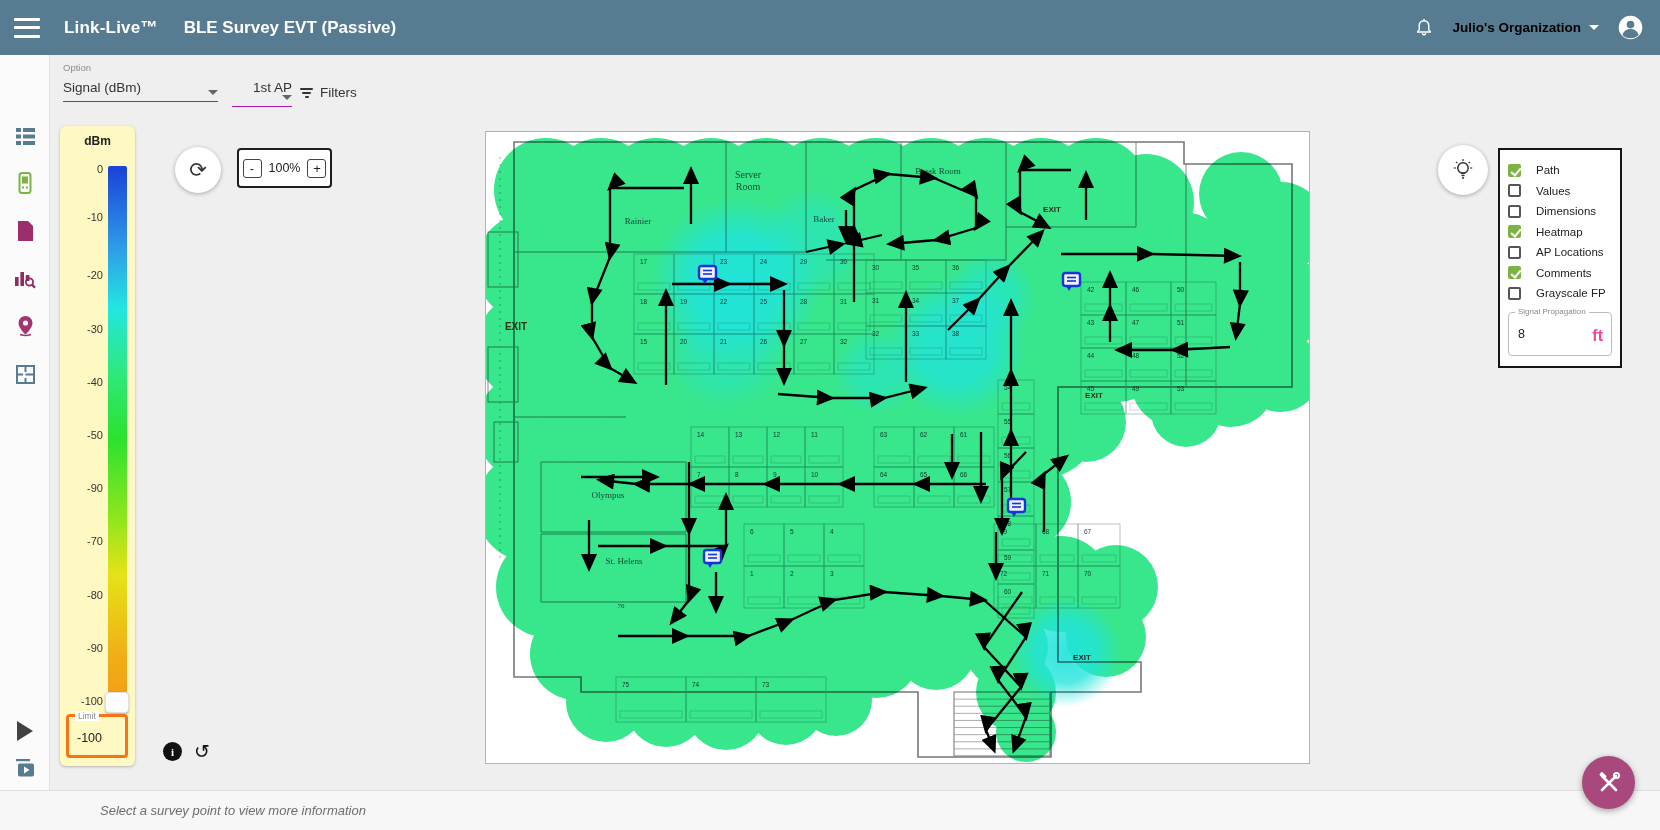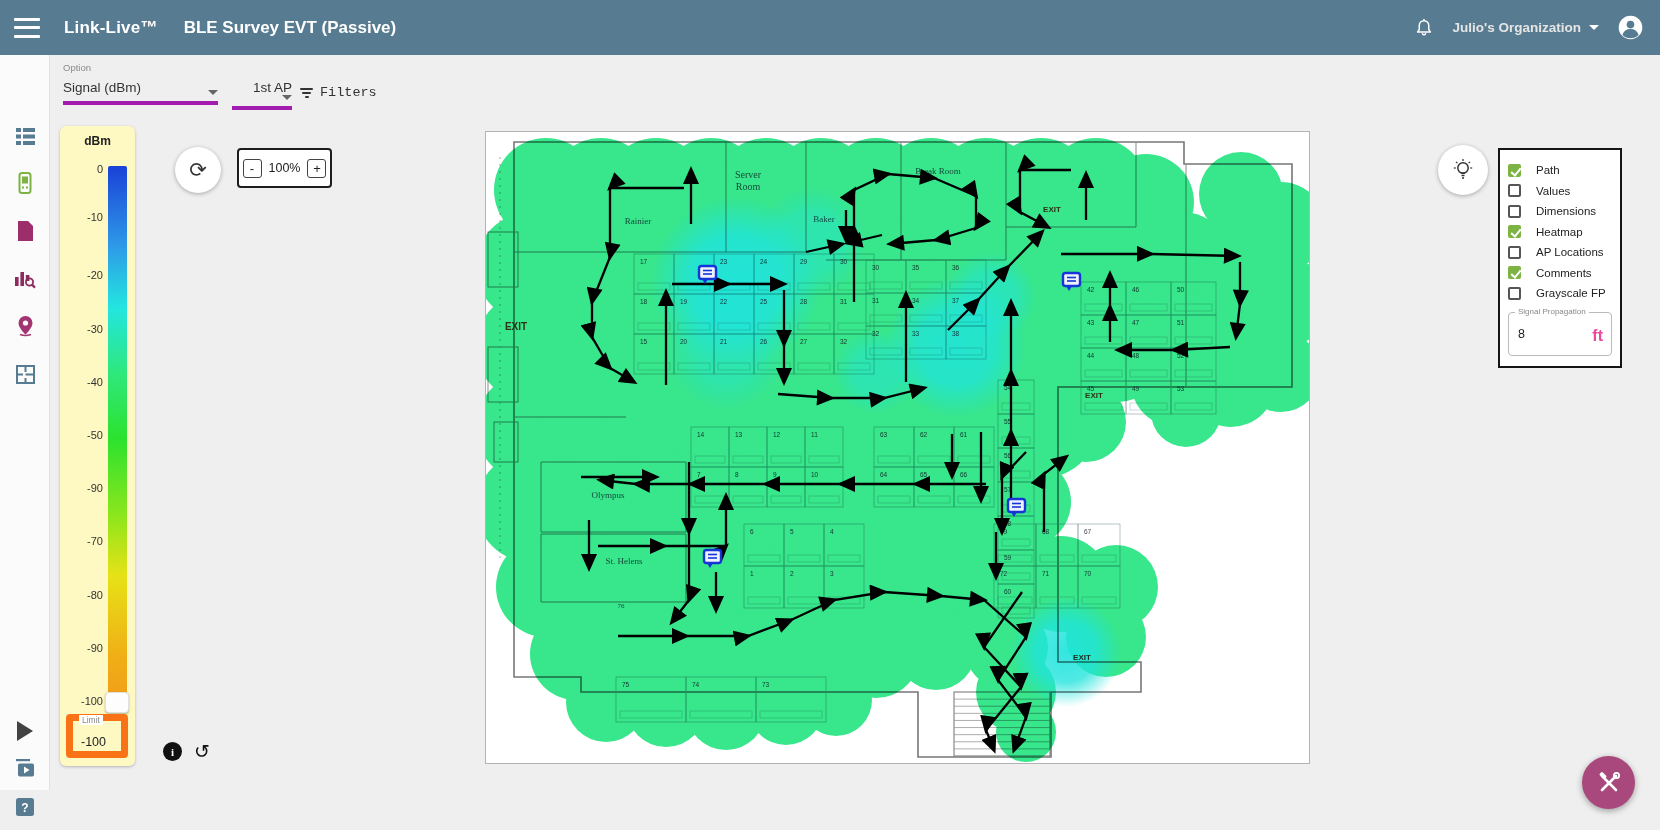--- a/index.html
+++ b/index.html
@@ -6,44 +6,44 @@
   html,body { width:1660px; height:830px; overflow:hidden; font-family:"Liberation Sans", sans-serif; background:#efefef; }
   #app { position:relative; width:1660px; height:830px; background:#efefef;padding-left:28px; }
 
   
   .topbar { position:absolute; left:0; top:0; width:1660px; height:55px; background:#577b91; display:flex; align-items:center; z-index:30; }
   .hamburger { width:26px; height:20px; margin-left:14px; display:flex; flex-direction:column; justify-content:space-between; cursor:pointer; }
   .hamburger span { display:block; height:3px; border-radius:1px; background:#fff; }
   .brand { color:#fff; font-size:17px; font-weight:bold; margin-left:24px; letter-spacing:.2px; }
   .page-title { color:#fff; font-size:17px; font-weight:bold; margin-left:26px; }
   .topbar-right { margin-left:auto; display:flex; align-items:center; gap:18px; padding-right:16px; }
-  .org { color:#e5e5e5; font-size:13.5px; font-weight:bold; display:flex; align-items:center; gap:8px; cursor:pointer; }
+  .org { color:#000000; font-size:13.5px; font-weight:bold; display:flex; align-items:center; gap:8px; cursor:pointer; }
   .caret { width:0; height:0; border-left:5px solid transparent; border-right:5px solid transparent; border-top:5px solid #fff; display:inline-block; }
   .icon-btn { background:none; border:none; cursor:pointer; display:flex; align-items:center; }
 
   
   .sidebar { position:absolute; left:0; top:55px; width:50px; height:735px; background:#fbfbfb; border-right:1px solid #e2e2e2; z-index:20; }
   .side-item { position:absolute; left:0; width:50px; height:36px; display:flex; align-items:center; justify-content:center; cursor:pointer; }
 
   
   .opt-label { position:absolute; left:63px; top:62px; font-size:9.5px; color:#8a8a8a; }
-  .select { position:absolute; display:flex; align-items:flex-end; justify-content:space-between; border-bottom:4px solid #a21caf; cursor:pointer; font-size:13.5px; color:#333; padding-bottom:6px; }
+  .select { position:absolute; display:flex; align-items:flex-end; justify-content:space-between; border-bottom:1px solid #a21caf; cursor:pointer; font-size:13.5px; color:#333; padding-bottom:6px; }
   .select .caret { border-top-color:#666; margin-left:8px; }
-  .filters { position:absolute; left:300px; top:85px; display:flex; align-items:center; gap:7px; cursor:pointer; font-size:13.5px; color:#333;font-family:Liberation Mono, monospace; }
+  .filters { position:absolute; left:300px; top:85px; display:flex; align-items:center; gap:7px; cursor:pointer; font-size:13.5px; color:#333; }
   .funnel { display:flex; flex-direction:column; align-items:center; gap:2px; }
   .funnel i { display:block; height:2px; background:#333; border-radius:1px; }
 
   
   .scale-card { position:absolute; left:60px; top:126px; width:75px; height:640px; background:#fef9c3; border-radius:6px; box-shadow:0 1px 3px rgba(0,0,0,.25); z-index:10; }
   .scale-title { position:absolute; left:0; top:8px; width:100%; text-align:center; font-size:12px; font-weight:bold; color:#222; }
   .scale-bar { position:absolute; left:48px; top:40px; width:19px; height:546px; border-radius:2px;
       background:linear-gradient(to bottom,#1a41d8 0%, #2e9ce8 15%, #23e6e0 26%, #2ee87c 38%, #2ce22e 50%, #8ce61c 64%, #e6e216 75%, #f0ae16 90%, #f29a1a 100%); }
   .tick { position:absolute; right:32px; width:30px; text-align:right; font-size:11px; color:#333; transform:translateY(-50%); }
   .scale-handle { position:absolute; left:45px; top:566px; width:24px; height:21px; background:#fdfdfd; border:1px solid #e0e0e0; border-radius:4px; box-shadow:0 1px 2px rgba(0,0,0,.3); cursor:grab; }
-  .limit-box { position:absolute; left:6px; top:588px; width:62px; height:44px; border:7px solid #f97316; border-radius:4px; }
+  .limit-box { position:absolute; left:6px; top:588px; width:62px; height:44px; border:3px solid #f97316; border-radius:4px; }
   .limit-label { position:absolute; left:6px; top:-6px; background:#fff; padding:0 3px; font-size:8.5px; color:#888; }
   .limit-value { position:absolute; left:8px; top:14px; font-size:12.5px; color:#222; }
 
   
   .rotate-btn { position:absolute; left:175px; top:147px; width:46px; height:46px; border-radius:50%; background:#fff; box-shadow:0 1px 4px rgba(0,0,0,.3); border:none; font-size:21px; color:#333; cursor:pointer; z-index:11; display:flex; align-items:center; justify-content:center; }
   .zoom-ctl { position:absolute; left:237px; top:148px; width:95px; height:40px; background:#fff; border:2px solid #1d1d1d; border-radius:4px; display:flex; align-items:center; justify-content:center; gap:7px; z-index:11; }
   .zoom-btn { width:19px; height:19px; border:1.5px solid #444; border-radius:3px; background:#fff; font-size:13px; line-height:1; color:#222; cursor:pointer; display:flex; align-items:center; justify-content:center; padding:0; }
   .zoom-val { font-size:12.5px; color:#222; }
 
   .bulb-btn { position:absolute; left:1438px; top:145px; width:50px; height:50px; border-radius:50%; background:#fff; box-shadow:0 1px 4px rgba(0,0,0,.3); border:none; cursor:pointer; z-index:11; display:flex; align-items:center; justify-content:center; }
@@ -714,20 +714,23 @@
       <span class="val">8</span>
       <span class="unit">ft</span>
     </div>
   </div>
 
   <div class="info-reset">
     <button class="info-btn">i</button>
     <button class="reset-btn">↺</button>
   </div>
 
+  <footer class="statusbar">
+    <span>Select a survey point to view more information</span>
+  </footer>
 
   <button class="fab">
     <svg width="24" height="24" viewBox="0 0 24 24">
       <g stroke="#fff" stroke-width="2.6" stroke-linecap="round">
         <line x1="5" y1="5" x2="19" y2="19"></line>
         <line x1="19" y1="5" x2="5" y2="19"></line>
       </g>
       <rect x="2.5" y="2.5" width="7" height="4" rx="1" transform="rotate(45 6 4.5)" fill="#fff"></rect>
       <circle cx="19.5" cy="4.5" r="2.6" fill="none" stroke="#fff" stroke-width="1.8"></circle>
     </svg>

